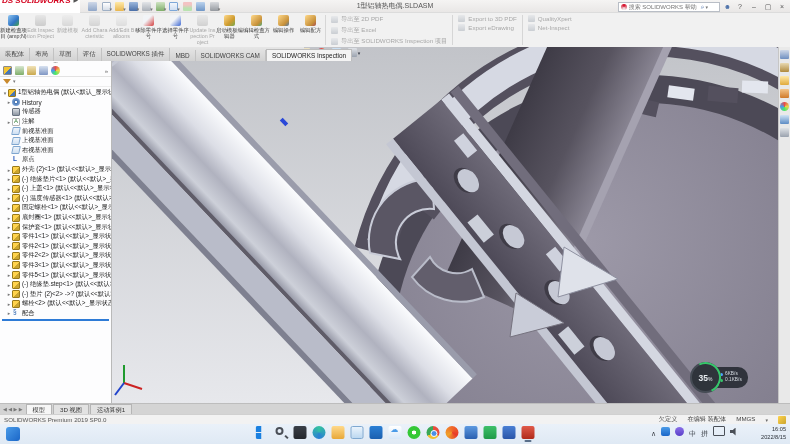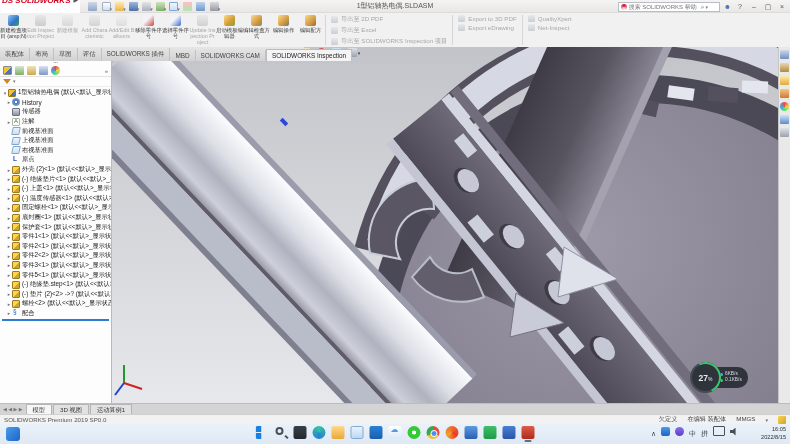--- a/index.html
+++ b/index.html
@@ -469,21 +469,21 @@
             <span class="dot dot-up"></span>
             <span>6KB/s</span>
           </span>
         <span class="net-row">
             <span class="dot dot-down"></span>
             <span>0.1KB/s</span>
           </span>
       </div>
       <div class="net-circle">
         <span class="arc"></span>
-        <span class="net-pct"><span>27</span><small>%</small></span>
+        <span class="net-pct"><span>35</span><small>%</small></span>
       </div>
     </div>
   </div>
 
   <div class="tabstrip">
 
   <span class="ctab">装配体</span>
       <span class="ctab">布局</span>
       <span class="ctab">草图</span>
       <span class="ctab">评估</span>

